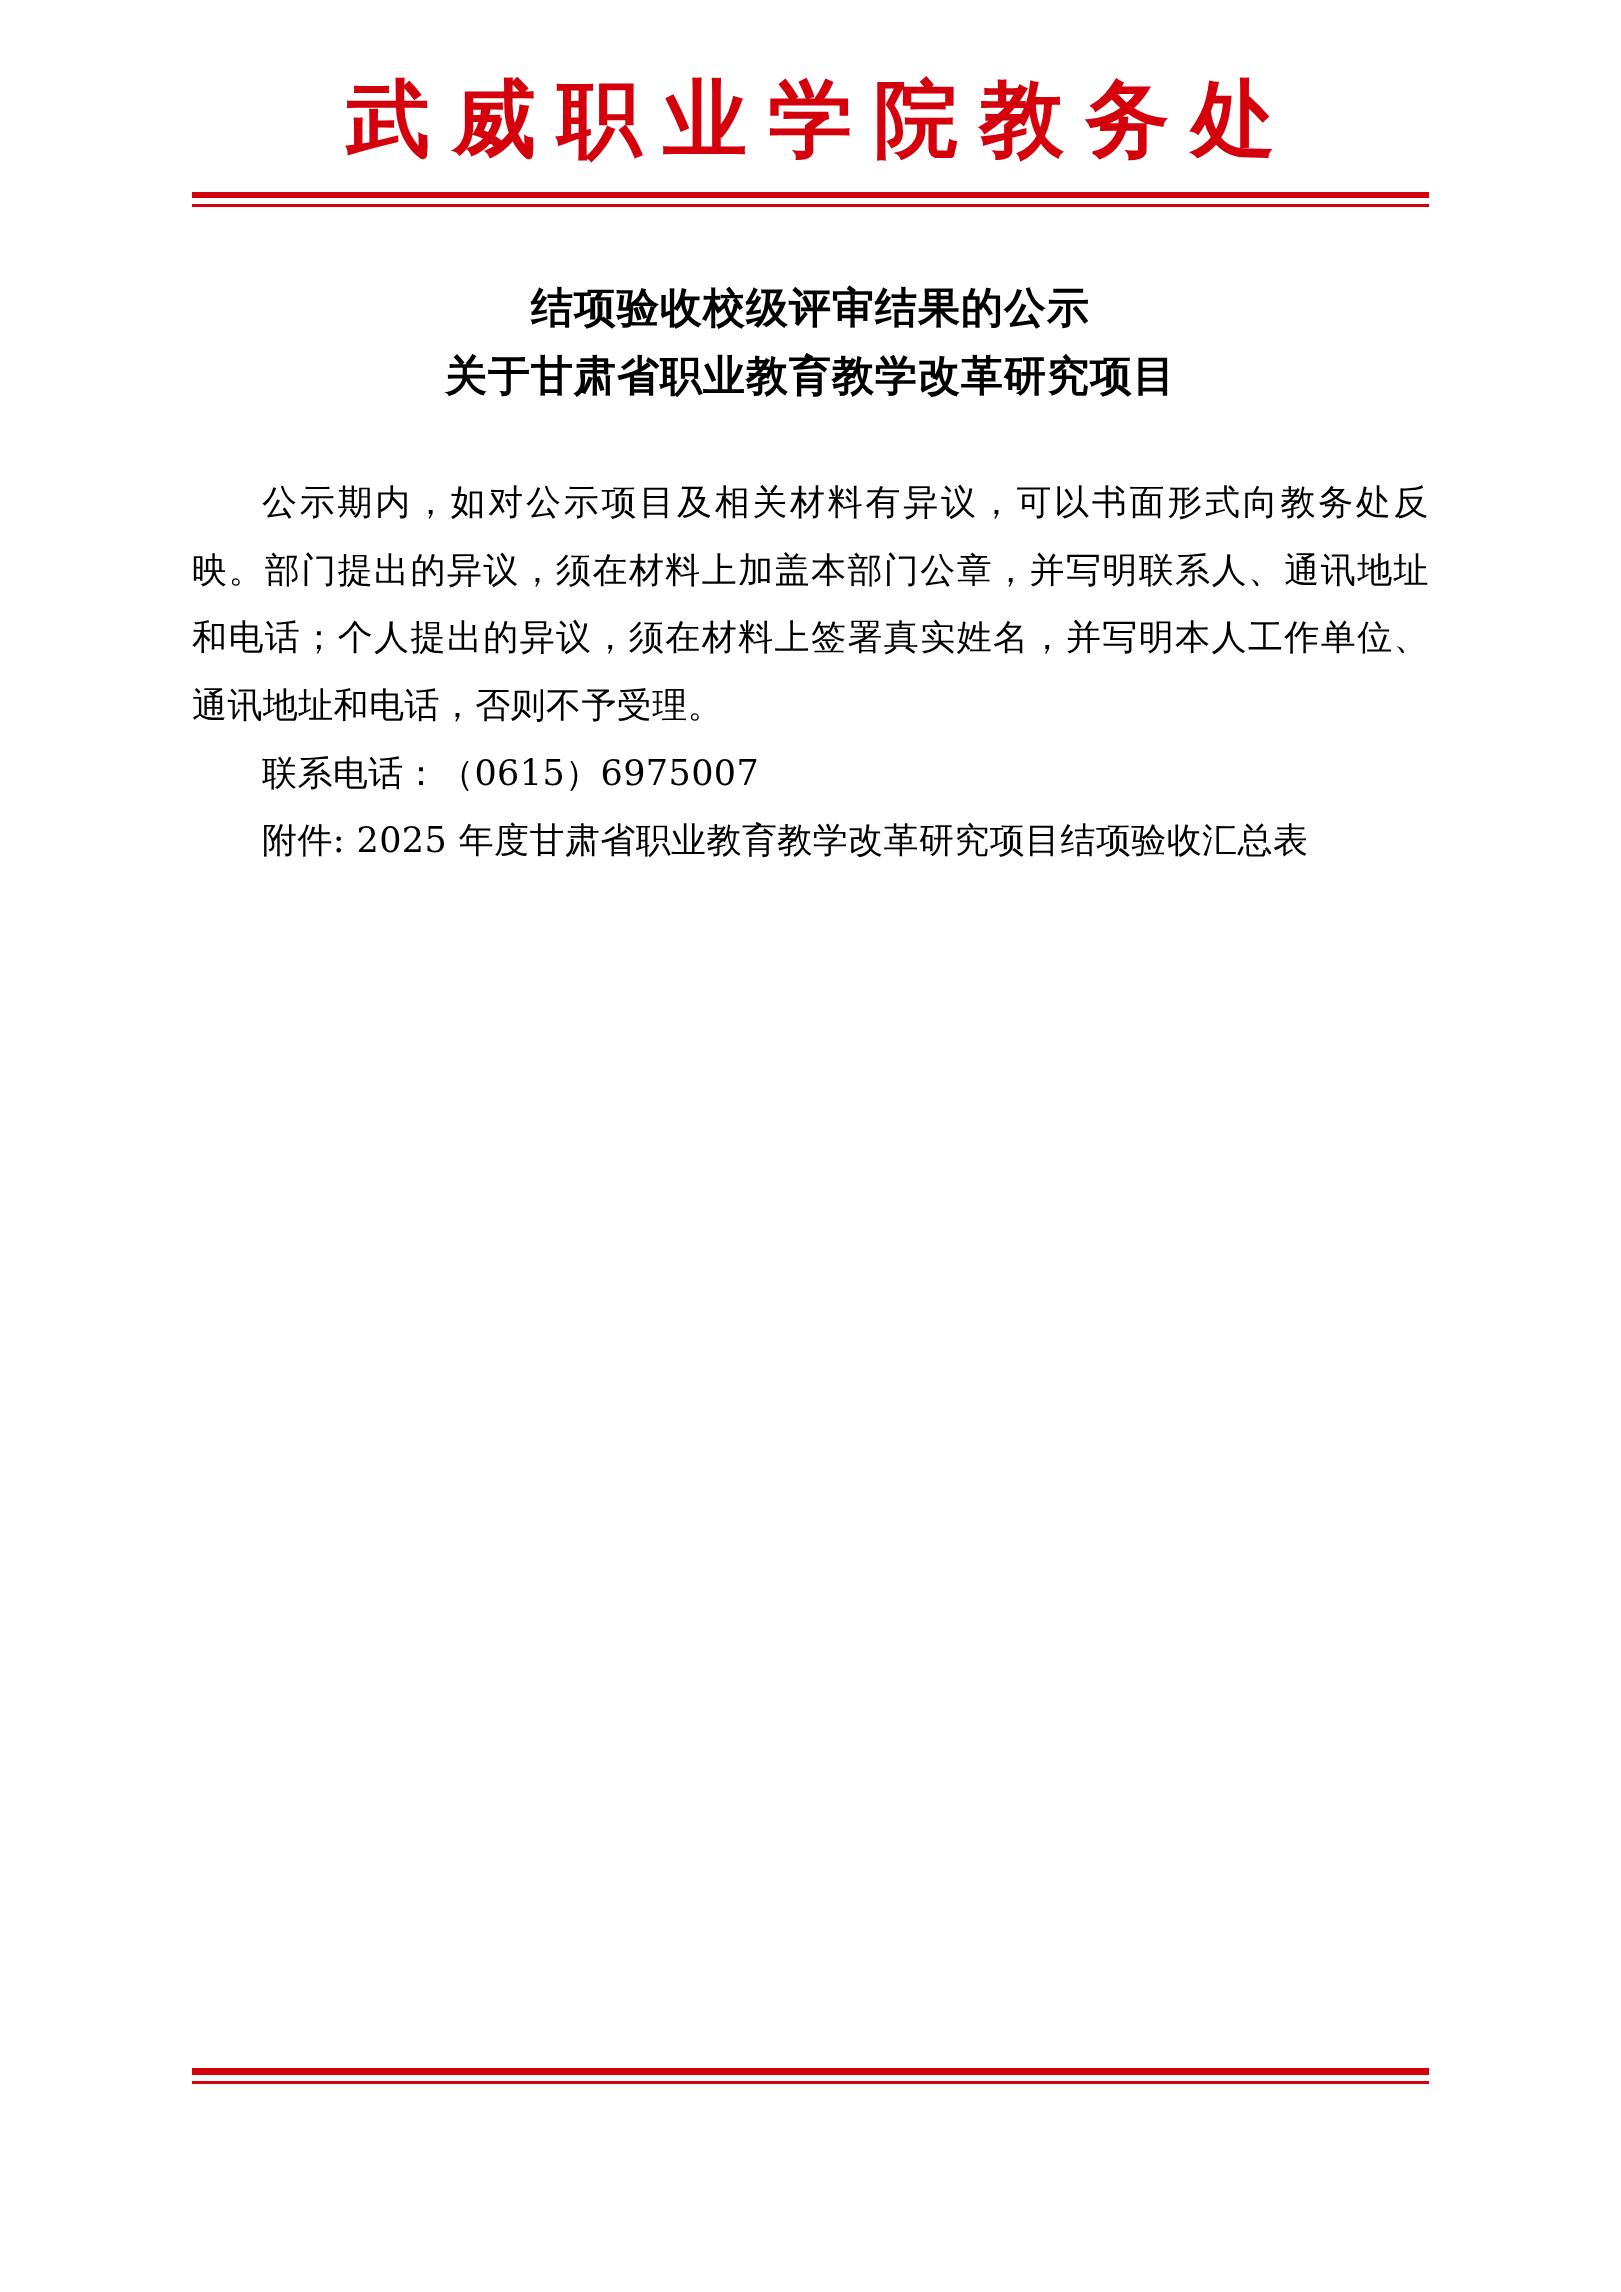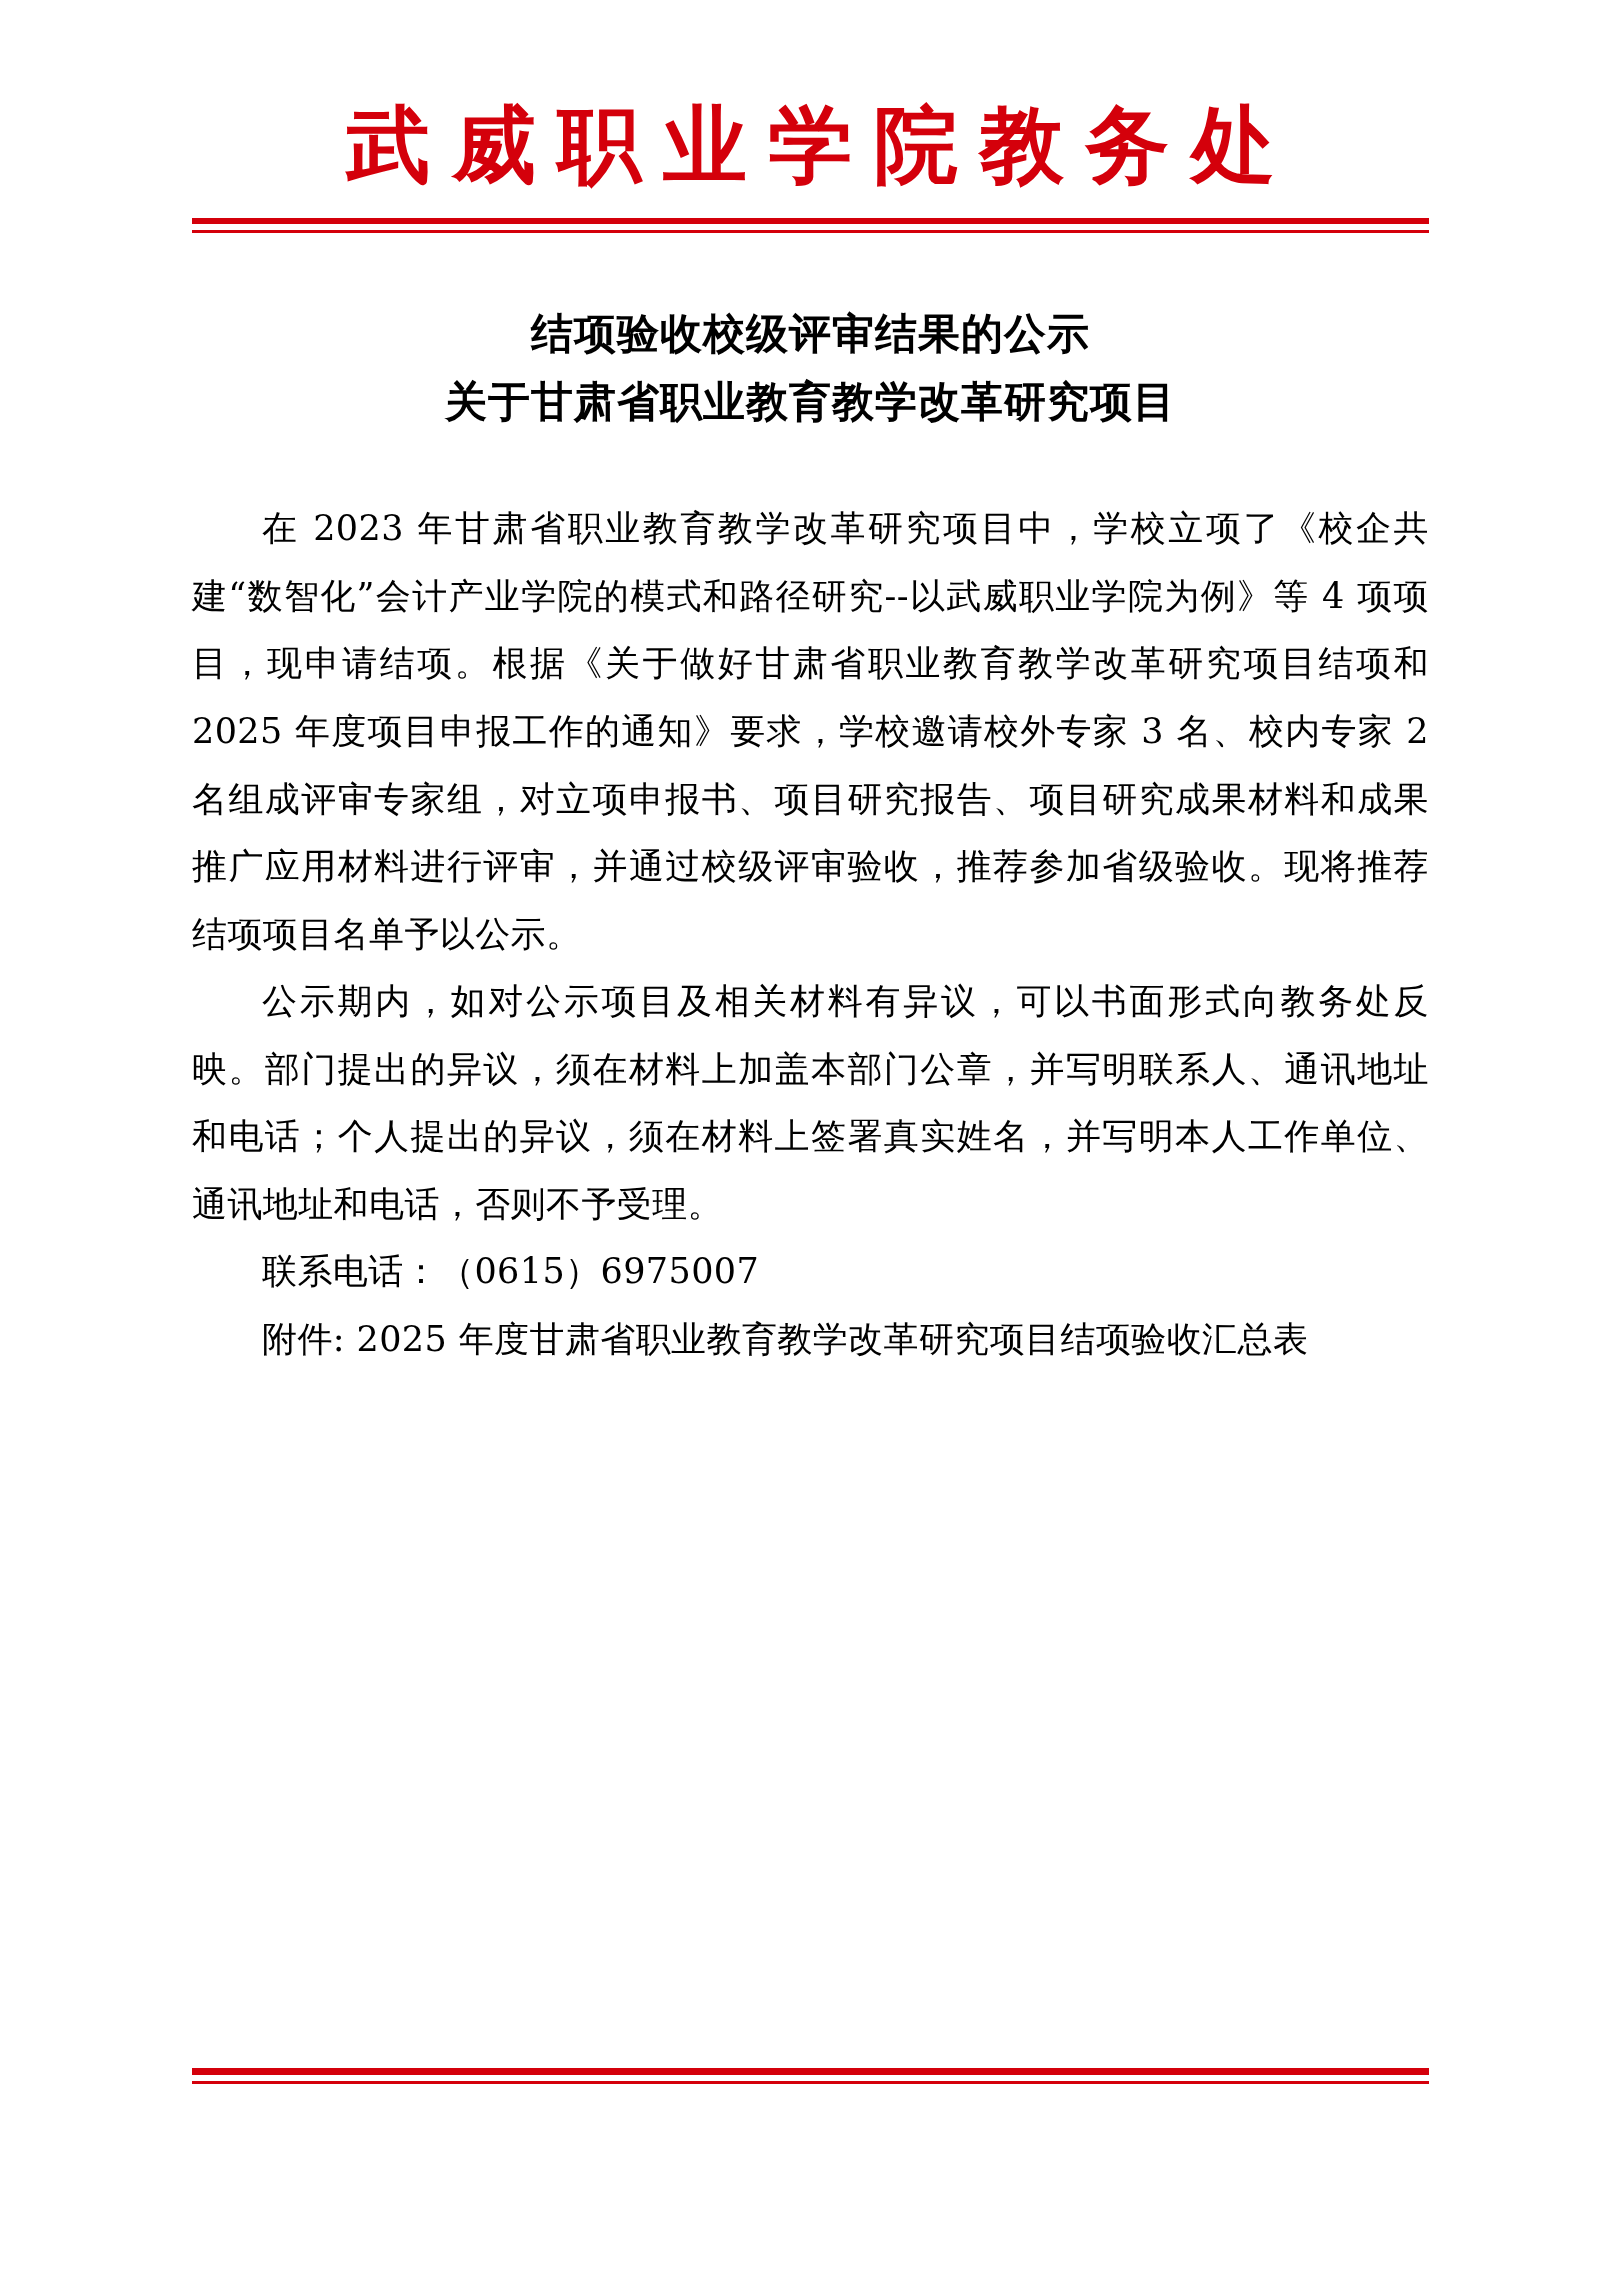--- a/index.html
+++ b/index.html
@@ -24,21 +24,21 @@
   }
   .content {
     position: absolute;
     left: 192px;
     top: 0;
     width: 1237px;
   }
 
   
   .masthead {
-    padding-top: 98px;
+    padding-top: 72px;
     text-align: center;
   }
   .masthead-title {
     color: #d4000b;
     font-family: "DejaVu Serif", "Liberation Serif", serif;
     font-weight: bold;
     font-size: 84px;
     letter-spacing: 21.6px;
     line-height: 1.12;
     white-space: nowrap;
@@ -105,21 +105,20 @@
       <div class="rule-thick"></div>
       <div class="rule-thin"></div>
     </div>
 
     <div class="doc-title">
       <div>结项验收校级评审结果的公示</div>
       <div>关于甘肃省职业教育教学改革研究项目</div>
     </div>
 
     <div class="body-text">
-      <p class="para">在 2023 年甘肃省职业教育教学改革研究项目中，学校立项了《校企共建“数智化”会计产业学院的模式和路径研究--以武威职业学院为例》等 4 项项目，现申请结项。根据《关于做好甘肃省职业教育教学改革研究项目结项和 2025 年度项目申报工作的通知》要求，学校邀请校外专家 3 名、校内专家 2 名组成评审专家组，对立项申报书、项目研究报告、项目研究成果材料和成果推广应用材料进行评审，并通过校级评审验收，推荐参加省级验收。现将推荐结项项目名单予以公示。</p>
       <p class="para">公示期内，如对公示项目及相关材料有异议，可以书面形式向教务处反映。部门提出的异议，须在材料上加盖本部门公章，并写明联系人、通讯地址和电话；个人提出的异议，须在材料上签署真实姓名，并写明本人工作单位、通讯地址和电话，否则不予受理。</p>
       <p class="para">联系电话：（0615）6975007</p>
       <p class="para">附件: 2025 年度甘肃省职业教育教学改革研究项目结项验收汇总表</p>
     </div>
 
   </div>
 
   <div class="footer-rules">
     <div class="rule-thick"></div>
     <div class="rule-thin"></div>

